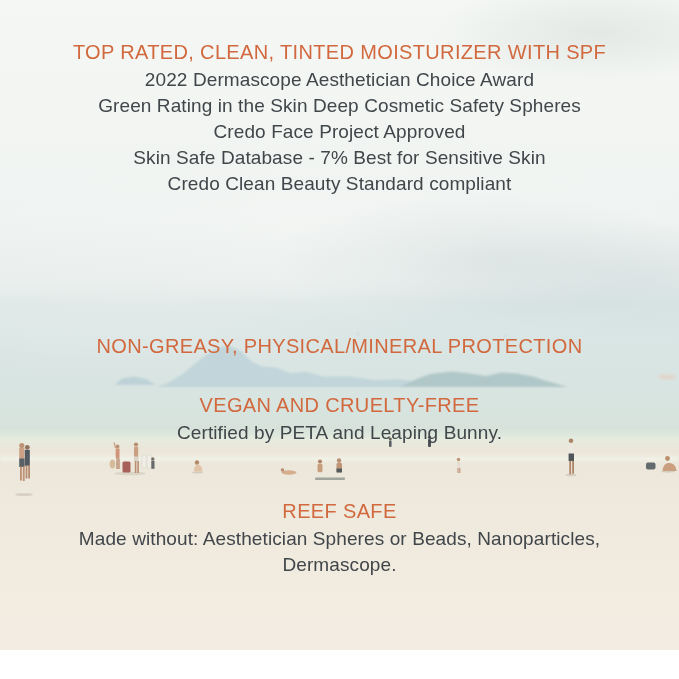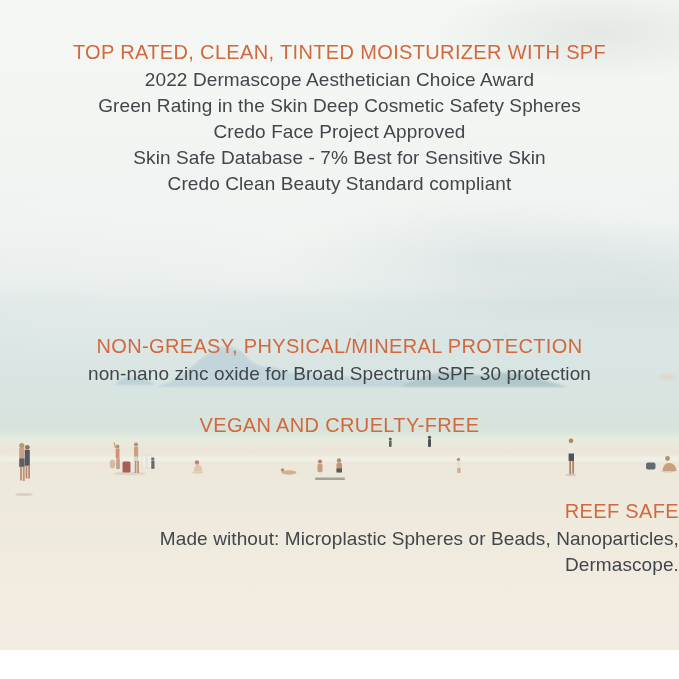--- a/index.html
+++ b/index.html
@@ -48,21 +48,21 @@
   .section{position:absolute;left:0;right:0;text-align:center;}
   .heading{
     font-size:20px;line-height:24px;letter-spacing:.35px;
     color:var(--accent);font-weight:400;
   }
   .body-lines{margin-top:3px;}
   .line{
     font-size:19px;line-height:26px;letter-spacing:.1px;
     color:var(--ink);font-weight:400;
   }
-  .s1{top:40px;} .s2{top:296px;margin-top:38px;} .s3{top:413px;} .s4{top:499px;text-align:right;}
+  .s1{top:40px;} .s2{top:296px;margin-top:38px;} .s3{top:393px;} .s4{top:499px;}
 </style>
 </head>
 <body>
 
 <div class="canvas">
 
   <svg class="islands" viewBox="0 0 679 64" preserveAspectRatio="none" aria-hidden="true">
     <defs>
       <filter id="haze" x="-10%" y="-30%" width="120%" height="160%">
         <feGaussianBlur stdDeviation="1.1"></feGaussianBlur>
@@ -160,30 +160,30 @@
       <div class="line">2022 Dermascope Aesthetician Choice Award</div>
       <div class="line">Green Rating in the Skin Deep Cosmetic Safety Spheres</div>
       <div class="line">Credo Face Project Approved</div>
       <div class="line">Skin Safe Database - 7% Best for Sensitive Skin</div>
       <div class="line">Credo Clean Beauty Standard compliant</div>
     </div>
   </div>
 
   <div class="section s2">
     <div class="heading">NON-GREASY, PHYSICAL/MINERAL PROTECTION</div>
-    <div class="body-lines">
-      <div class="line">non-nano zinc oxide for Broad Spectrum SPF 30 protection</div>
-    </div>
   </div>
 
   <div class="section s3">
     <div class="heading">VEGAN AND CRUELTY-FREE</div>
+    <div class="body-lines">
+      <div class="line">Certified by PETA and Leaping Bunny.</div>
+    </div>
   </div>
 
   <div class="section s4">
     <div class="heading">REEF SAFE</div>
     <div class="body-lines">
-      <div class="line">Made without: Microplastic Spheres or Beads, Nanoparticles,</div>
+      <div class="line">Made without: Aesthetician Spheres or Beads, Nanoparticles,</div>
       <div class="line">Dermascope.</div>
     </div>
   </div>
 
 </div>
 
 </body></html>

